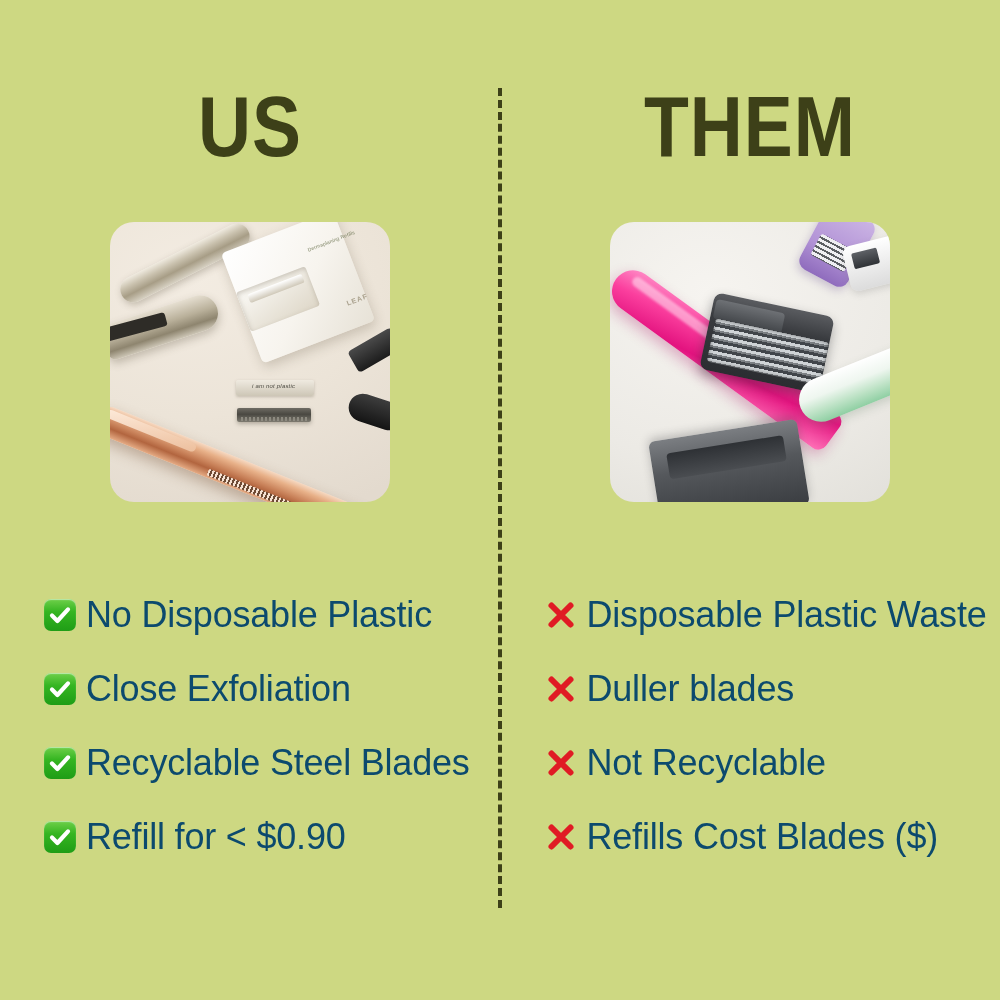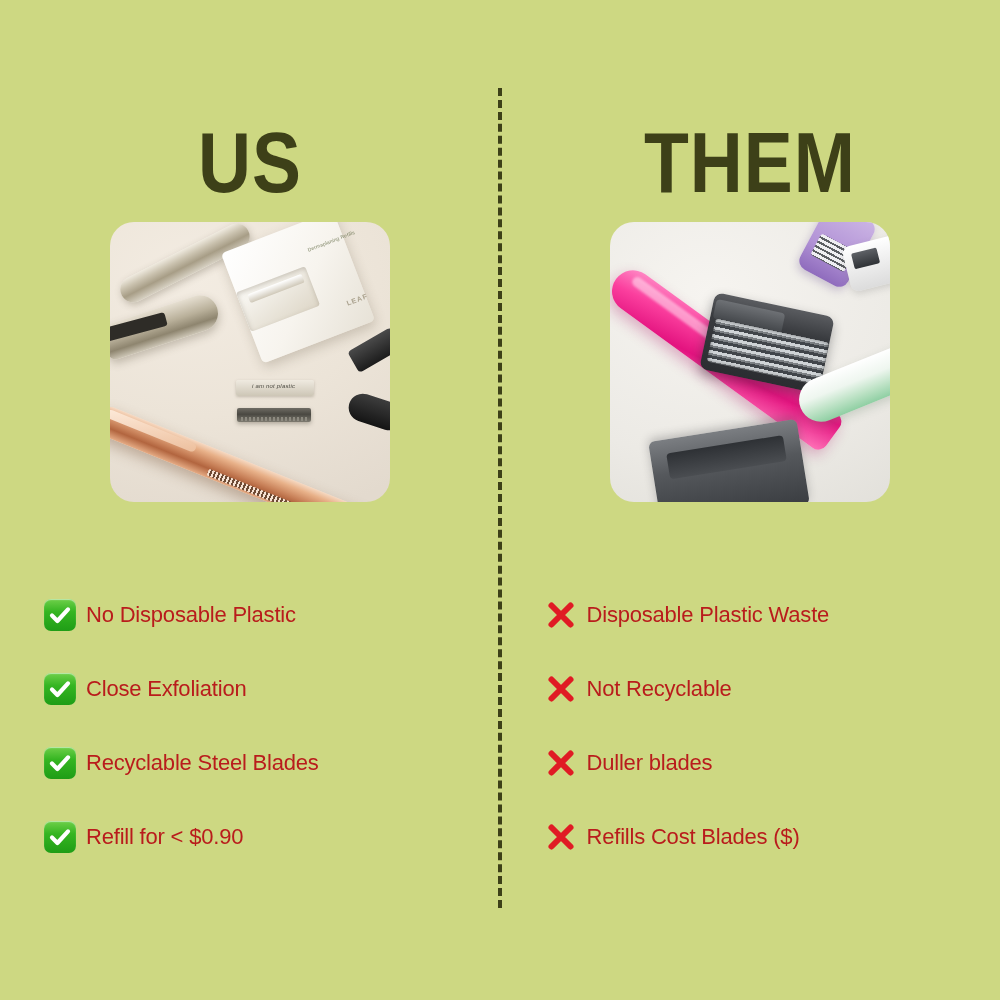--- a/index.html
+++ b/index.html
@@ -21,21 +21,20 @@
   }
 
   
   .heading-row {
     position: absolute;
     top: 84px;
     left: 0;
     width: 1000px;
     height: 84px;
     display: flex;
-    margin-top: 36px;
   }
   .heading-cell {
     width: 500px;
     display: flex;
     align-items: center;
     justify-content: center;
   }
   .heading-text {
     font-family: "Liberation Sans", sans-serif;
     font-size: 72px;
@@ -354,23 +353,23 @@
   .list-col.them { padding-left: 545px; }
   .list-col.them { width: 500px; padding-left: 45px; }
 
   .list-item {
     display: flex;
     align-items: center;
     height: 74px;
     gap: 10px;
   }
   .item-text {
-    font-size: 22px;
+    font-size: 36px;
     font-weight: 500;
-    color: #b91c1c;
+    color: #0c4a6e;
     letter-spacing: -0.2px;
     white-space: nowrap;
     line-height: 1;
   }
 
   
   .mark-check {
     position: relative;
     width: 32px; height: 32px;
     flex: 0 0 32px;
@@ -485,35 +484,35 @@
           </svg>
         </span>
         <span class="item-text">Disposable Plastic Waste</span>
       </div>
       <div class="list-item">
         <span class="mark-cross">
           <svg width="32" height="32" viewBox="0 0 32 32">
             <path d="M6.5 6.5 L25.5 25.5 M25.5 6.5 L6.5 25.5" fill="none" stroke="#e01b24" stroke-width="6" stroke-linecap="round"></path>
           </svg>
         </span>
+        <span class="item-text">Duller blades</span>
+      </div>
+      <div class="list-item">
+        <span class="mark-cross">
+          <svg width="32" height="32" viewBox="0 0 32 32">
+            <path d="M6.5 6.5 L25.5 25.5 M25.5 6.5 L6.5 25.5" fill="none" stroke="#e01b24" stroke-width="6" stroke-linecap="round"></path>
+          </svg>
+        </span>
         <span class="item-text">Not Recyclable</span>
       </div>
       <div class="list-item">
         <span class="mark-cross">
           <svg width="32" height="32" viewBox="0 0 32 32">
             <path d="M6.5 6.5 L25.5 25.5 M25.5 6.5 L6.5 25.5" fill="none" stroke="#e01b24" stroke-width="6" stroke-linecap="round"></path>
           </svg>
         </span>
-        <span class="item-text">Duller blades</span>
-      </div>
-      <div class="list-item">
-        <span class="mark-cross">
-          <svg width="32" height="32" viewBox="0 0 32 32">
-            <path d="M6.5 6.5 L25.5 25.5 M25.5 6.5 L6.5 25.5" fill="none" stroke="#e01b24" stroke-width="6" stroke-linecap="round"></path>
-          </svg>
-        </span>
         <span class="item-text">Refills Cost Blades ($)</span>
       </div>
     </div>
 
   </div>
 
 </div>
 
 </body></html>

